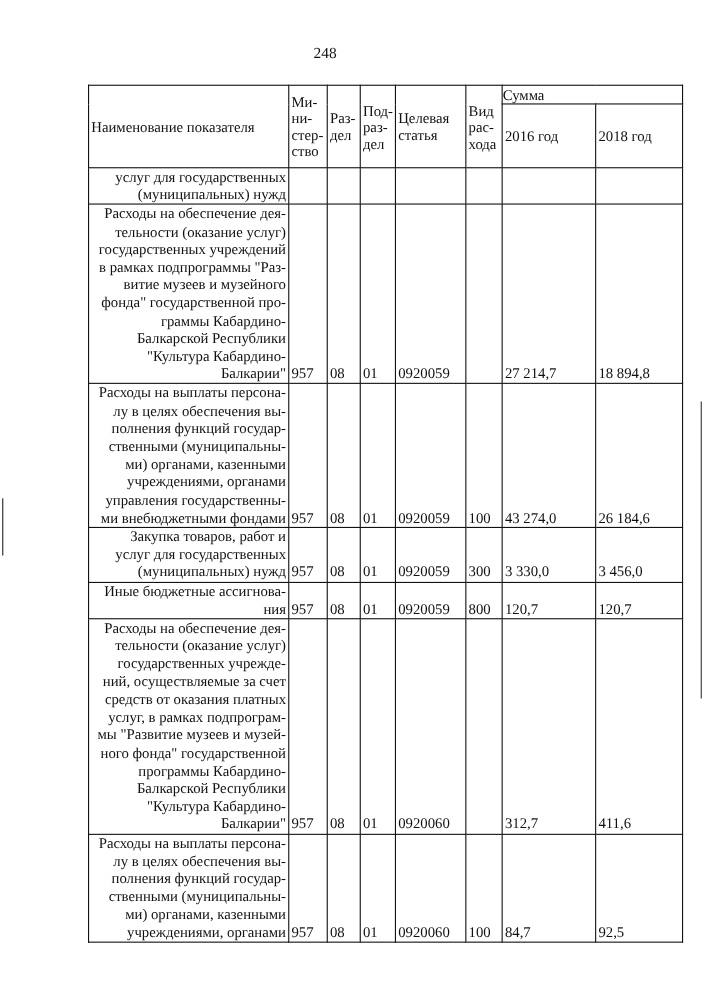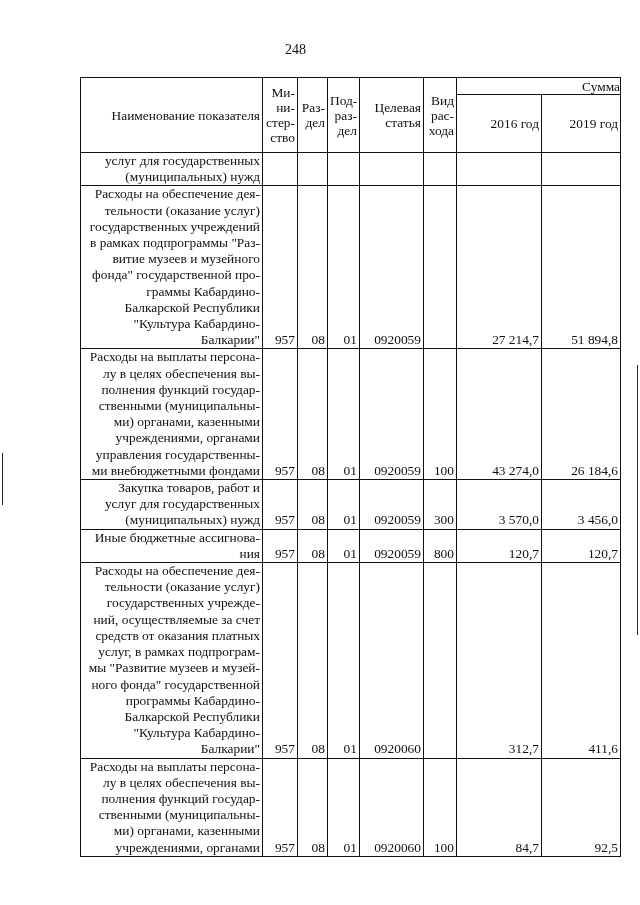--- a/index.html
+++ b/index.html
@@ -1,25 +1,25 @@
 <!DOCTYPE html>
 <html><head>
 <meta charset="utf-8">
 <style>
   html, body { margin: 0; padding: 0; background: #ffffff; }
   body { width: 640px; height: 905px; position: relative; overflow: hidden;
          font-family: "Liberation Serif", "DejaVu Serif", serif; color: #111; }
   .page-num { position: absolute; left: 0; width: 591px; top: 42px; text-align: center; font-size: 14px; }
   table.budget { position: absolute; left: 80px; top: 77px; border-collapse: collapse; table-layout: fixed; width: 540px; }
   table.budget td, table.budget th { border: 1px solid #111; padding: 0 2px; font-size: 13.4px; line-height: 16.2px; vertical-align: bottom; font-weight: normal; }
-  table.budget thead th { vertical-align: middle; text-align: right; line-height: 15px; }
+  table.budget thead th { vertical-align: middle; text-align: left; line-height: 15px; }
   table.budget thead tr.top th.sum { height: 16px; padding: 0; }
   td.name { text-align: right; }
-  td.c { text-align: right; }
-  td.r { text-align: right; }
+  td.c { text-align: left; }
+  td.r { text-align: left; }
   th.hdr-name { font-size: 13.4px; }
   .artifact-left { position: absolute; left: 2px; top: 453px; width: 1px; height: 52px; background: #222; }
   .artifact-right { position: absolute; left: 637px; top: 365px; width: 1px; height: 270px; background: #333; }
 </style>
 </head>
 <body>
 
 <div class="page-num">248</div>
 
 <table class="budget">
@@ -38,21 +38,21 @@
       <th rowspan="2" class="hdr-name"><span>Наименование показателя</span></th>
       <th rowspan="2" class="ml">Ми-<br>ни-<br>стер-<br>ство</th>
       <th rowspan="2" class="ml">Раз-<br>дел</th>
       <th rowspan="2" class="ml">Под-<br>раз-<br>дел</th>
       <th rowspan="2" class="ml">Целевая<br>статья</th>
       <th rowspan="2" class="ml">Вид<br>рас-<br>хода</th>
       <th colspan="2" class="sum">Сумма</th>
     </tr>
     <tr>
       <th style="height:57px">2016 год</th>
-      <th>2019 год</th>
+      <th>2018 год</th>
     </tr>
   </thead>
   <tbody id="tbody">
       <tr>
         <td class="name">услуг для государственных<br>(муниципальных) нужд</td>
         <td class="c"></td>
         <td class="c"></td>
         <td class="c"></td>
         <td class="c"></td>
         <td class="c"></td>
@@ -60,40 +60,40 @@
         <td class="r"></td>
       </tr>
       <tr>
         <td class="name">Расходы на обеспечение дея-<br>тельности (оказание услуг)<br>государственных учреждений<br>в рамках подпрограммы "Раз-<br>витие музеев и музейного<br>фонда" государственной про-<br>граммы Кабардино-<br>Балкарской Республики<br>"Культура Кабардино-<br>Балкарии"</td>
         <td class="c">957</td>
         <td class="c">08</td>
         <td class="c">01</td>
         <td class="c">0920059</td>
         <td class="c"></td>
         <td class="r">27 214,7</td>
-        <td class="r">51 894,8</td>
+        <td class="r">18 894,8</td>
       </tr>
       <tr>
         <td class="name">Расходы на выплаты персона-<br>лу в целях обеспечения вы-<br>полнения функций государ-<br>ственными (муниципальны-<br>ми) органами, казенными<br>учреждениями, органами<br>управления государственны-<br>ми внебюджетными фондами</td>
         <td class="c">957</td>
         <td class="c">08</td>
         <td class="c">01</td>
         <td class="c">0920059</td>
         <td class="c">100</td>
         <td class="r">43 274,0</td>
         <td class="r">26 184,6</td>
       </tr>
       <tr>
         <td class="name">Закупка товаров, работ и<br>услуг для государственных<br>(муниципальных) нужд</td>
         <td class="c">957</td>
         <td class="c">08</td>
         <td class="c">01</td>
         <td class="c">0920059</td>
         <td class="c">300</td>
-        <td class="r">3 570,0</td>
+        <td class="r">3 330,0</td>
         <td class="r">3 456,0</td>
       </tr>
       <tr>
         <td class="name">Иные бюджетные ассигнова-<br>ния</td>
         <td class="c">957</td>
         <td class="c">08</td>
         <td class="c">01</td>
         <td class="c">0920059</td>
         <td class="c">800</td>
         <td class="r">120,7</td>

